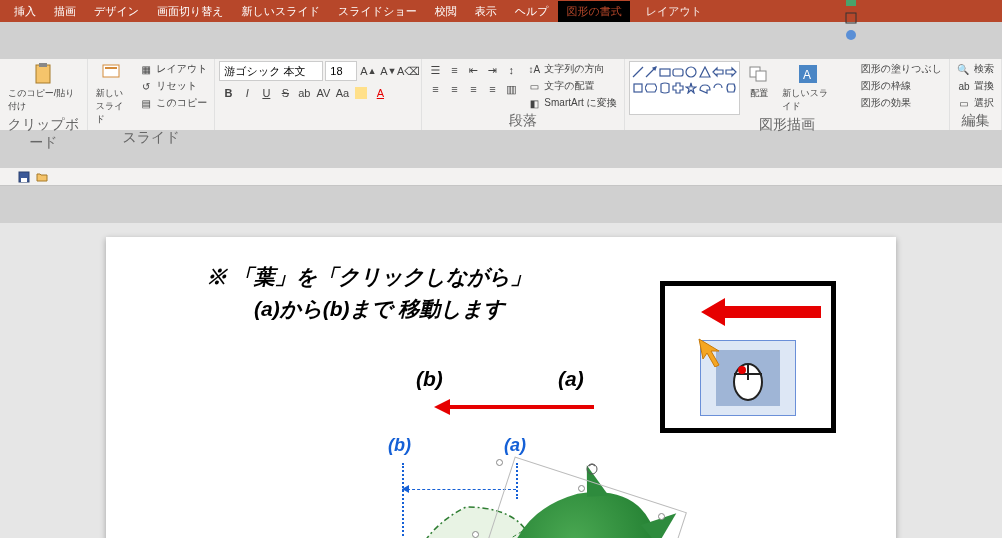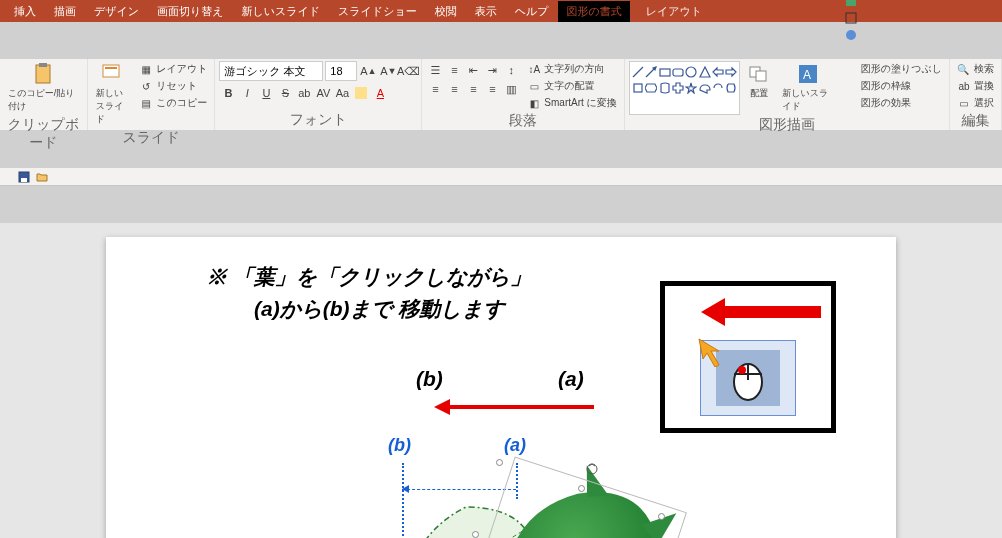--- a/index.html
+++ b/index.html
@@ -148,21 +148,20 @@
                 <svg>
                   <rect width="12" height="12" fill="#ffe08a"></rect>
                 </svg>
               </span>
             <span class="fb">
                 <span style="color:#e60000"><u>A</u></span>
               </span>
           </div>
         </div>
       </div>
-      <div class="group-label">フォント</div>
     </div>
 
     <div class="group">
       <div class="group-body">
         <div class="col">
           <div class="font-btns">
             <span class="fb">☰</span>
             <span class="fb">≡</span>
             <span class="fb">⇤</span>
             <span class="fb">⇥</span>

